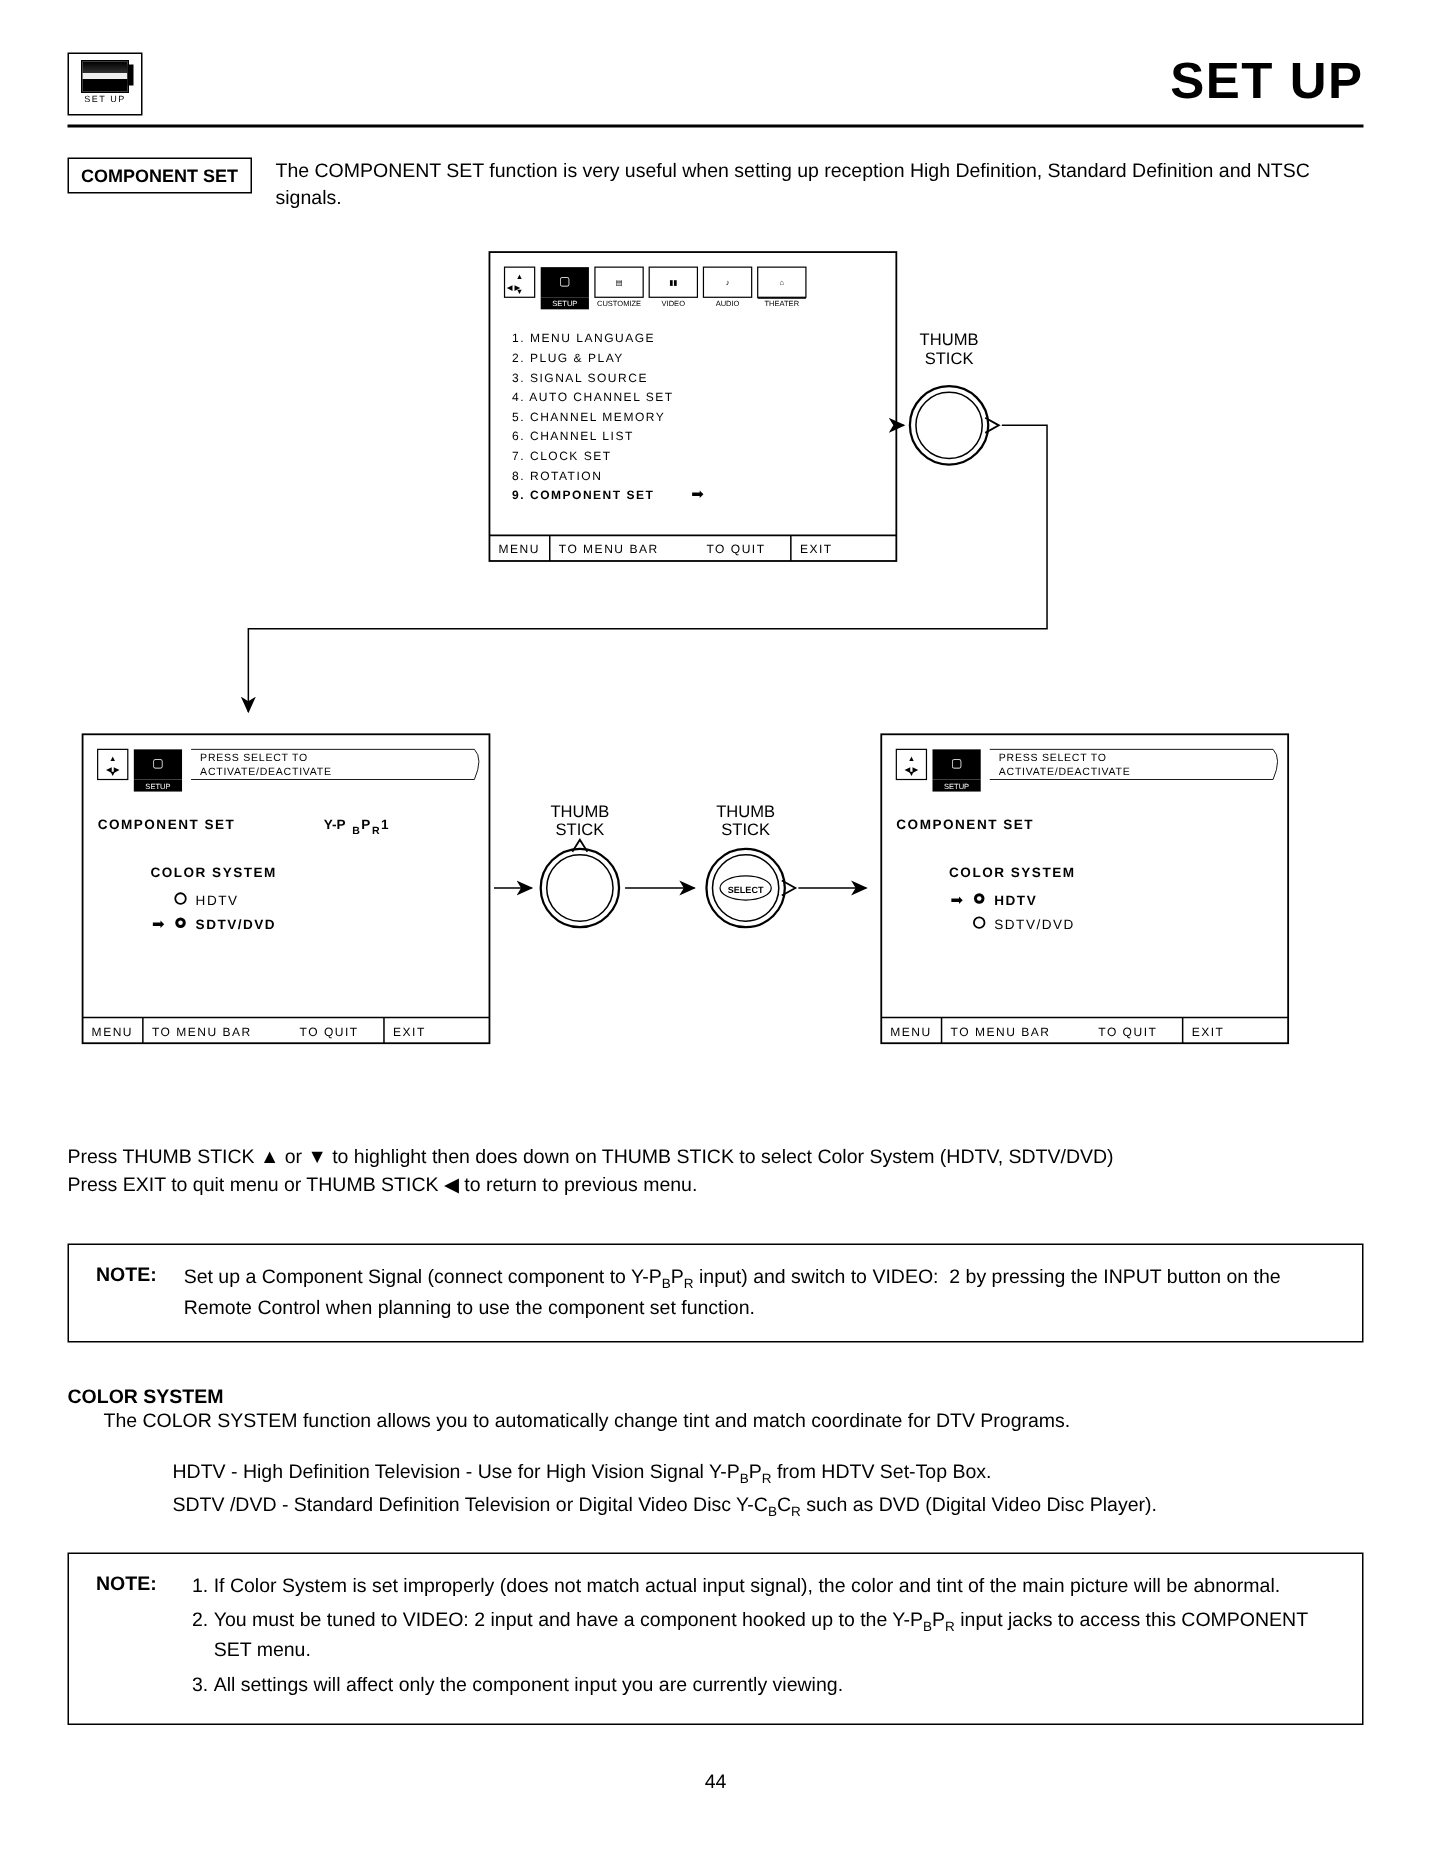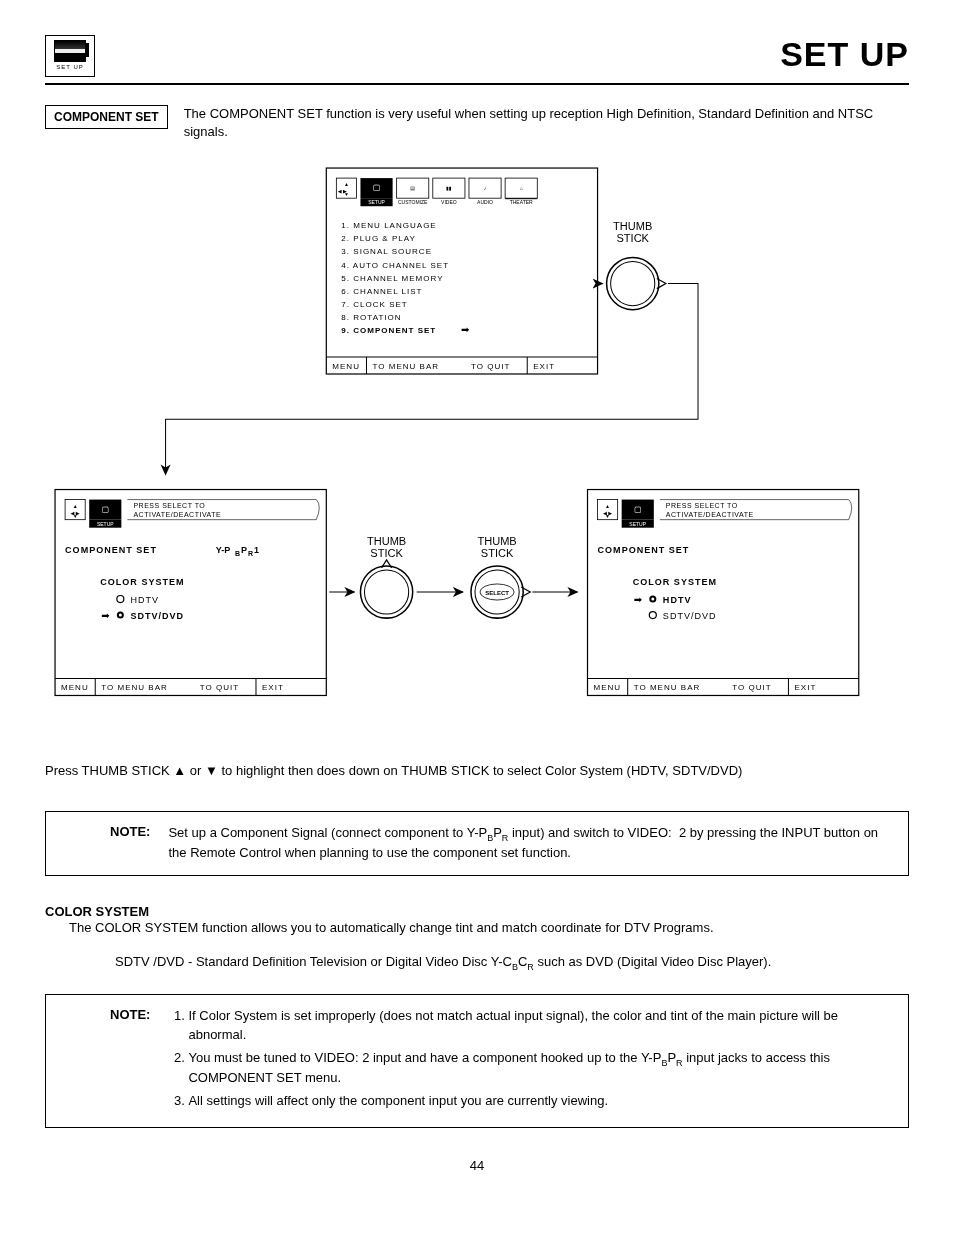--- a/index.html
+++ b/index.html
@@ -24,21 +24,21 @@
   .intro-row { display: flex; align-items: flex-start; gap: 16px; margin-bottom: 18px; }
   .section-label-box { border: 1px solid #000; padding: 4px 8px; font-weight: bold; font-size: 12px; white-space: nowrap; }
   .intro-text { font-size: 13px; line-height: 1.35; }
 
   .diagram-area { width: 100%; margin-bottom: 16px; }
 
   .instructions { font-size: 13px; line-height: 1.45; margin: 12px 0 30px 0; }
 
   .note-box { border: 1px solid #000; padding: 12px 18px; margin: 0 0 28px 0; }
   .note-box-row { display: flex; gap: 18px; }
-  .note-label { font-weight: bold; font-size: 13px; flex: 0 0 auto; margin-left: 46px; }
+  .note-label { font-weight: bold; font-size: 13px; flex: 0 0 auto; }
   .note-text { font-size: 13px; line-height: 1.45; }
   .note-list { list-style: decimal; padding-left: 20px; }
   .note-list li { font-size: 13px; line-height: 1.45; margin-bottom: 4px; }
 
   .color-section { margin-bottom: 20px; }
   .cs-heading { font-weight: bold; font-size: 13px; }
   .cs-intro { font-size: 13px; margin-left: 24px; margin-bottom: 14px; line-height: 1.45; }
   .cs-bullets { margin-left: 70px; }
   .cs-bullets p { font-size: 13px; line-height: 1.6; }
 
@@ -230,35 +230,37 @@
       <text x="586" y="530">TO MENU BAR</text>
       <text x="684" y="530">TO QUIT</text>
       <text x="746" y="530">EXIT</text>
     </g>
   </g>
 </svg>
 
 
 <div class="instructions">
   <div>Press THUMB STICK ▲ or ▼ to highlight then does down on THUMB STICK to select Color System (HDTV, SDTV/DVD)</div>
+  <div>Press EXIT to quit menu or THUMB STICK ◀ to return to previous menu.</div>
 </div>
 
 
 <div class="note-box">
   <div class="note-box-row">
     <div class="note-label">NOTE:</div>
     <div class="note-text">Set up a Component Signal (connect component to Y-P<span class="sub">B</span>P<span class="sub">R</span> input) and switch to VIDEO: &nbsp;2 by pressing the INPUT button on the Remote Control when planning to use the component set function.</div>
   </div>
 </div>
 
 
 <div class="color-section">
   <div class="cs-heading">COLOR SYSTEM</div>
   <div class="cs-intro">The COLOR SYSTEM function allows you to automatically change tint and match coordinate for DTV Programs.</div>
   <div class="cs-bullets">
+    <p>HDTV - High Definition Television - Use for High Vision Signal Y-P<span class="sub">B</span>P<span class="sub">R</span> from HDTV Set-Top Box.</p>
     <p>SDTV /DVD - Standard Definition Television or Digital Video Disc Y-C<span class="sub">B</span>C<span class="sub">R</span> such as DVD (Digital Video Disc Player).</p>
   </div>
 </div>
 
 
 <div class="note-box">
   <div class="note-box-row">
     <div class="note-label">NOTE:</div>
     <ol class="note-list">
       <li>If Color System is set improperly (does not match actual input signal), the color and tint of the main picture will be abnormal.</li>

